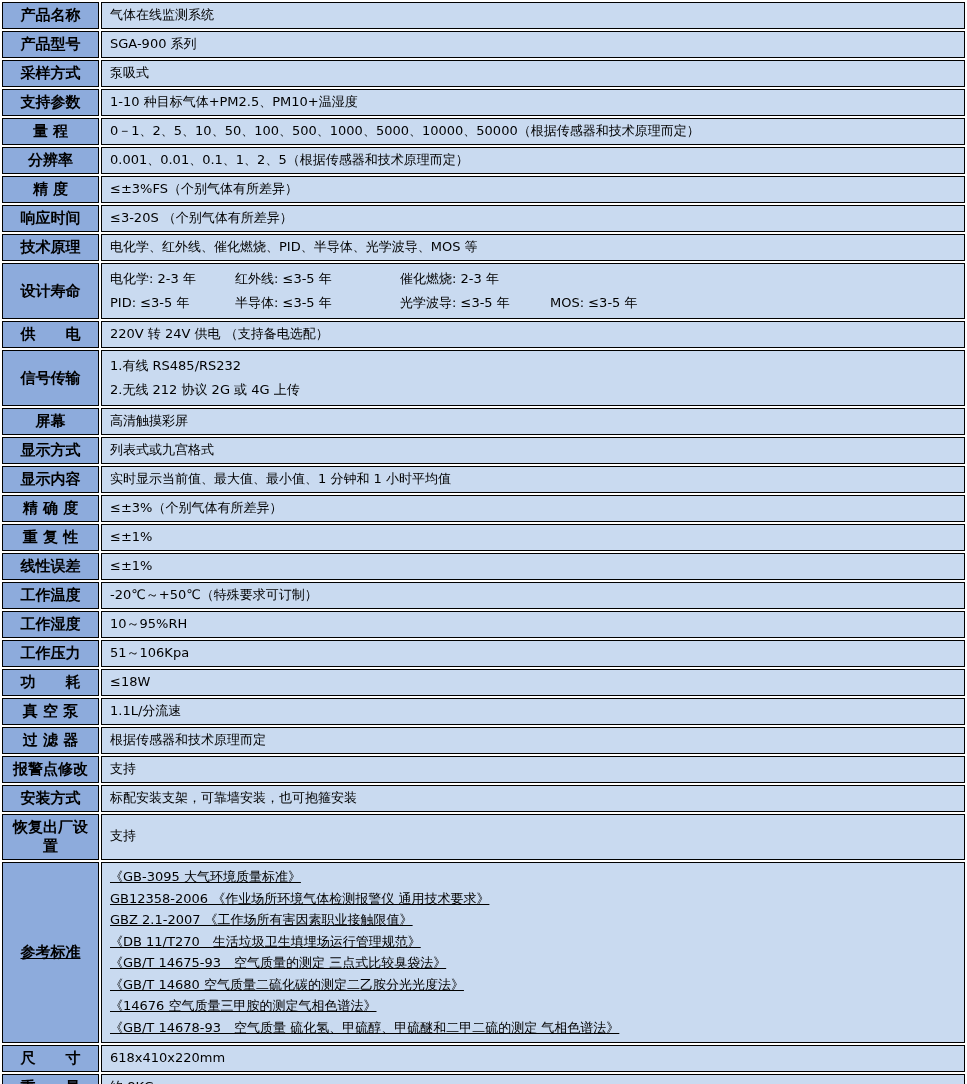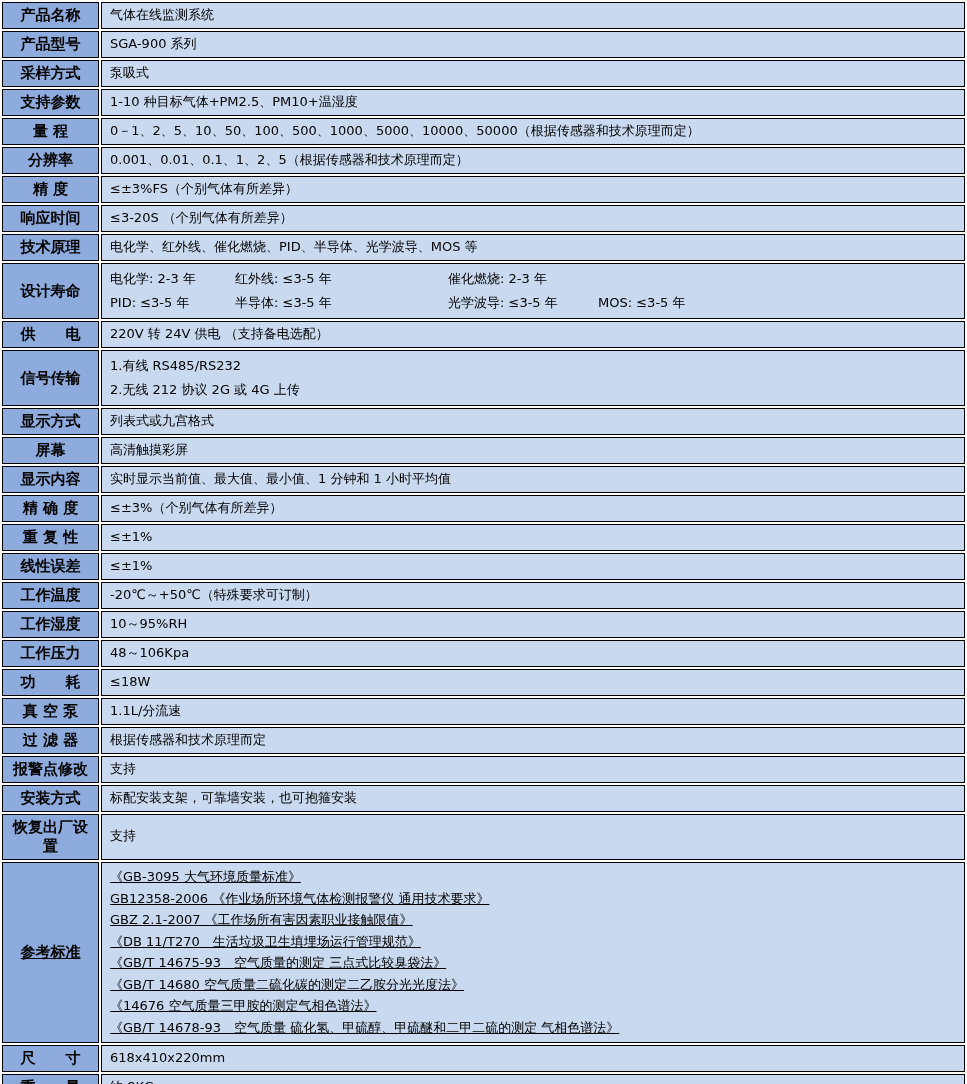--- a/index.html
+++ b/index.html
@@ -47,21 +47,21 @@
   }
   tr.r-single td { height: 27px; }
   tr.r-double td { height: 56px; }
   tr.r-ref    td { height: 181px; text-decoration: underline; }
   .value-line { line-height: 24px; white-space: pre-wrap; }
   tr.r-ref .value-line { line-height: 21.5px; }
   .grid-line { display: flex; line-height: 24px; }
   .grid-col { white-space: pre-wrap; }
   .grid-col-0 { width: 125px; }
   .grid-col-1 { width: 165px; }
-  .grid-col-2 { width: 150px; margin-left: 48px; }
+  .grid-col-2 { width: 150px; }
   .grid-col-3 { flex: 1; }
 </style>
 </head>
 <body>
 
 <table class="spec">
   <colgroup>
     <col class="label-col">
     <col>
   </colgroup>
@@ -108,26 +108,26 @@
       </tr>
       <tr class="r-single">
         <td class="label-cell">供　　电</td>
         <td class="value-cell">220V 转 24V 供电 （支持备电选配）</td>
       </tr>
       <tr class="r-double">
         <td class="label-cell">信号传输</td>
         <td class="value-cell"><div class="value-line">1.有线 RS485/RS232</div><div class="value-line">2.无线 212 协议 2G 或 4G 上传</div></td>
       </tr>
       <tr class="r-single">
+        <td class="label-cell">屏幕</td>
+        <td class="value-cell">高清触摸彩屏</td>
+      </tr>
+      <tr class="r-single">
         <td class="label-cell">显示方式</td>
         <td class="value-cell">列表式或九宫格式</td>
-      </tr>
-      <tr class="r-single">
-        <td class="label-cell">屏幕</td>
-        <td class="value-cell">高清触摸彩屏</td>
       </tr>
       <tr class="r-single">
         <td class="label-cell">显示内容</td>
         <td class="value-cell">实时显示当前值、最大值、最小值、1 分钟和 1 小时平均值</td>
       </tr>
       <tr class="r-single">
         <td class="label-cell">精 确 度</td>
         <td class="value-cell">≤±3%（个别气体有所差异）</td>
       </tr>
       <tr class="r-single">
@@ -141,21 +141,21 @@
       <tr class="r-single">
         <td class="label-cell">工作温度</td>
         <td class="value-cell">-20℃～+50℃（特殊要求可订制）</td>
       </tr>
       <tr class="r-single">
         <td class="label-cell">工作湿度</td>
         <td class="value-cell">10～95%RH</td>
       </tr>
       <tr class="r-single">
         <td class="label-cell">工作压力</td>
-        <td class="value-cell">48～106Kpa</td>
+        <td class="value-cell">51～106Kpa</td>
       </tr>
       <tr class="r-single">
         <td class="label-cell">功　　耗</td>
         <td class="value-cell">≤18W</td>
       </tr>
       <tr class="r-single">
         <td class="label-cell">真 空 泵</td>
         <td class="value-cell">1.1L/分流速</td>
       </tr>
       <tr class="r-single">

